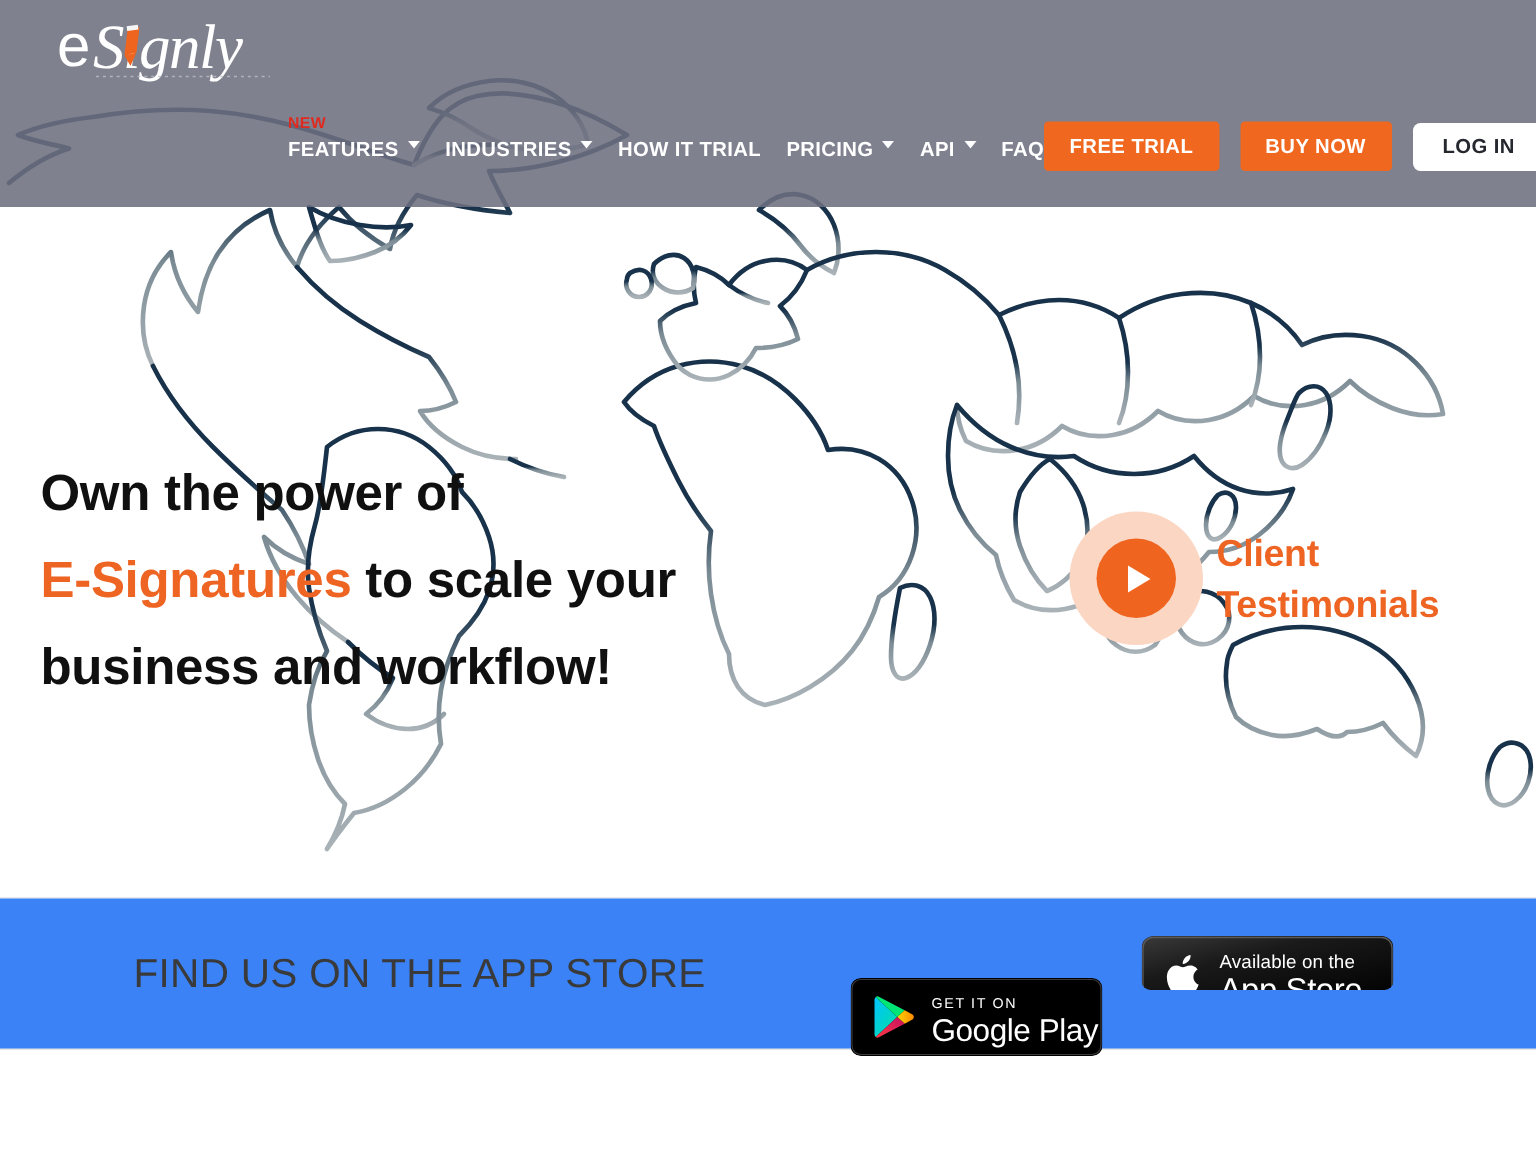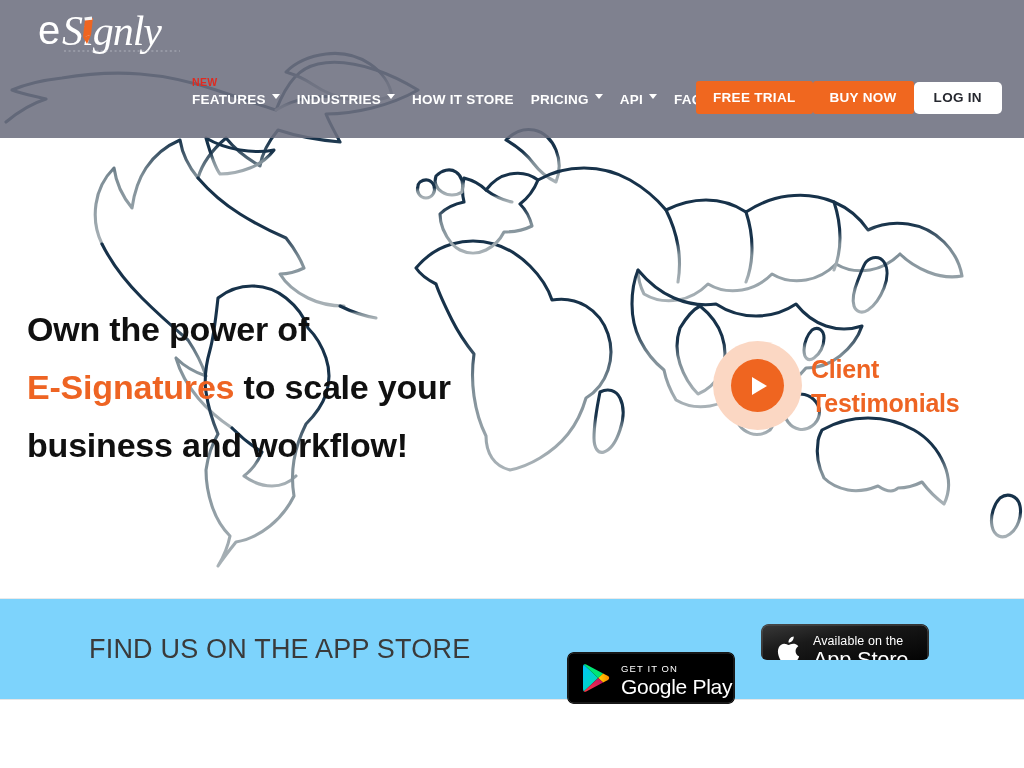--- a/index.html
+++ b/index.html
@@ -111,20 +111,21 @@
     letter-spacing: 0.3px;
     cursor: pointer;
     white-space: nowrap;
     box-sizing: border-box;
   }
   .btn-orange {
     background: #f0671f;
     color: #ffffff;
     border-radius: 3px;
     padding: 0 17px;
+    margin-right: 14px;
   }
   .btn-light {
     background: #ffffff;
     color: #26282f;
     border-radius: 5px;
     padding: 0 20px;
     height: 32px;
   }
 
   
@@ -186,21 +187,21 @@
     line-height: 34px;
     letter-spacing: -0.2px;
   }
 
   
   #appstore-band {
     position: absolute;
     left: 0; top: 598px;
     width: 1024px;
     height: 102px;
-    background: #7dd3fc;
+    background: #3b82f6;
     border-top: 1px solid #eaeaea;
     border-bottom: 1px solid #e6e6e6;
     box-sizing: border-box;
     display: flex;
     align-items: center;
     z-index: 3;
   }
   #appstore-title {
     position: absolute;
     left: 89px;
@@ -404,21 +405,21 @@
         <div class="nav-item">
           <span class="new-badge">NEW</span>
           <span>FEATURES</span>
           <span class="caret"></span>
         </div>
         <div class="nav-item">
           <span>INDUSTRIES</span>
           <span class="caret"></span>
         </div>
         <div class="nav-item">
-          <span>HOW IT STORE</span>
+          <span>HOW IT TRIAL</span>
         </div>
         <div class="nav-item">
           <span>PRICING</span>
           <span class="caret"></span>
         </div>
         <div class="nav-item">
           <span>API</span>
           <span class="caret"></span>
         </div>
         <div class="nav-item">

